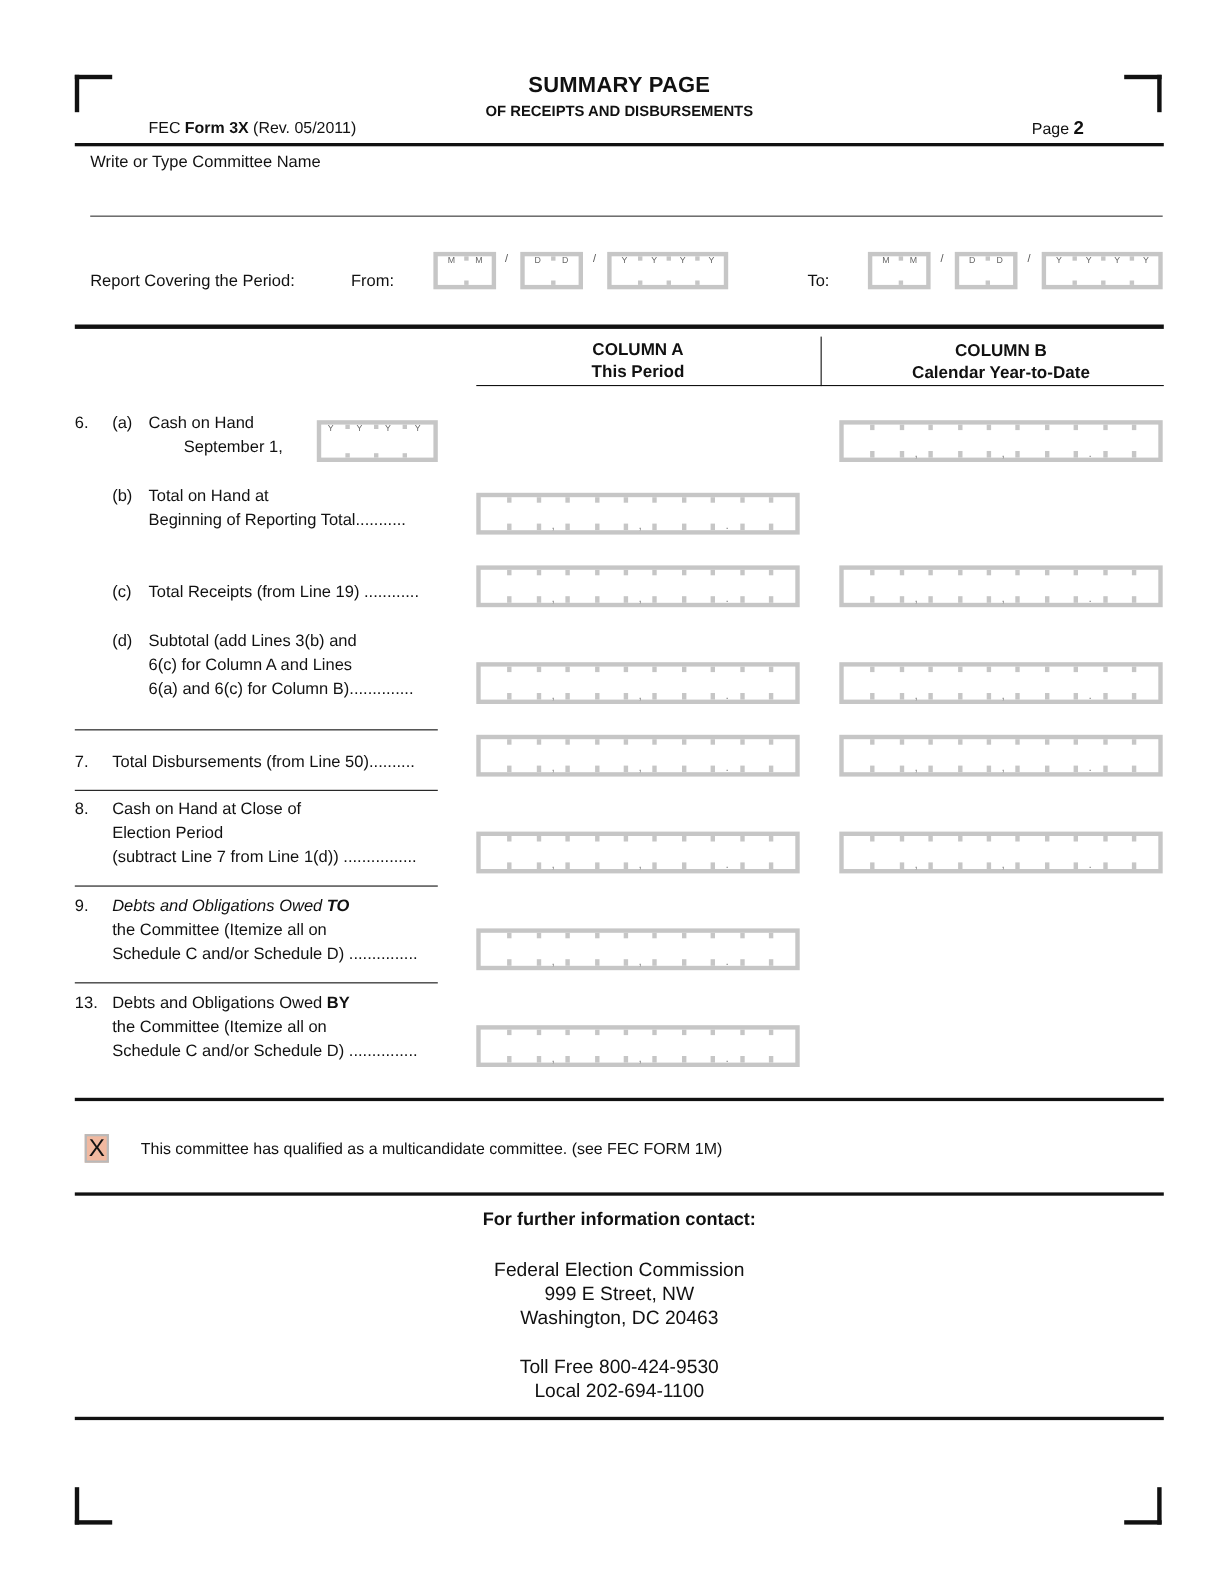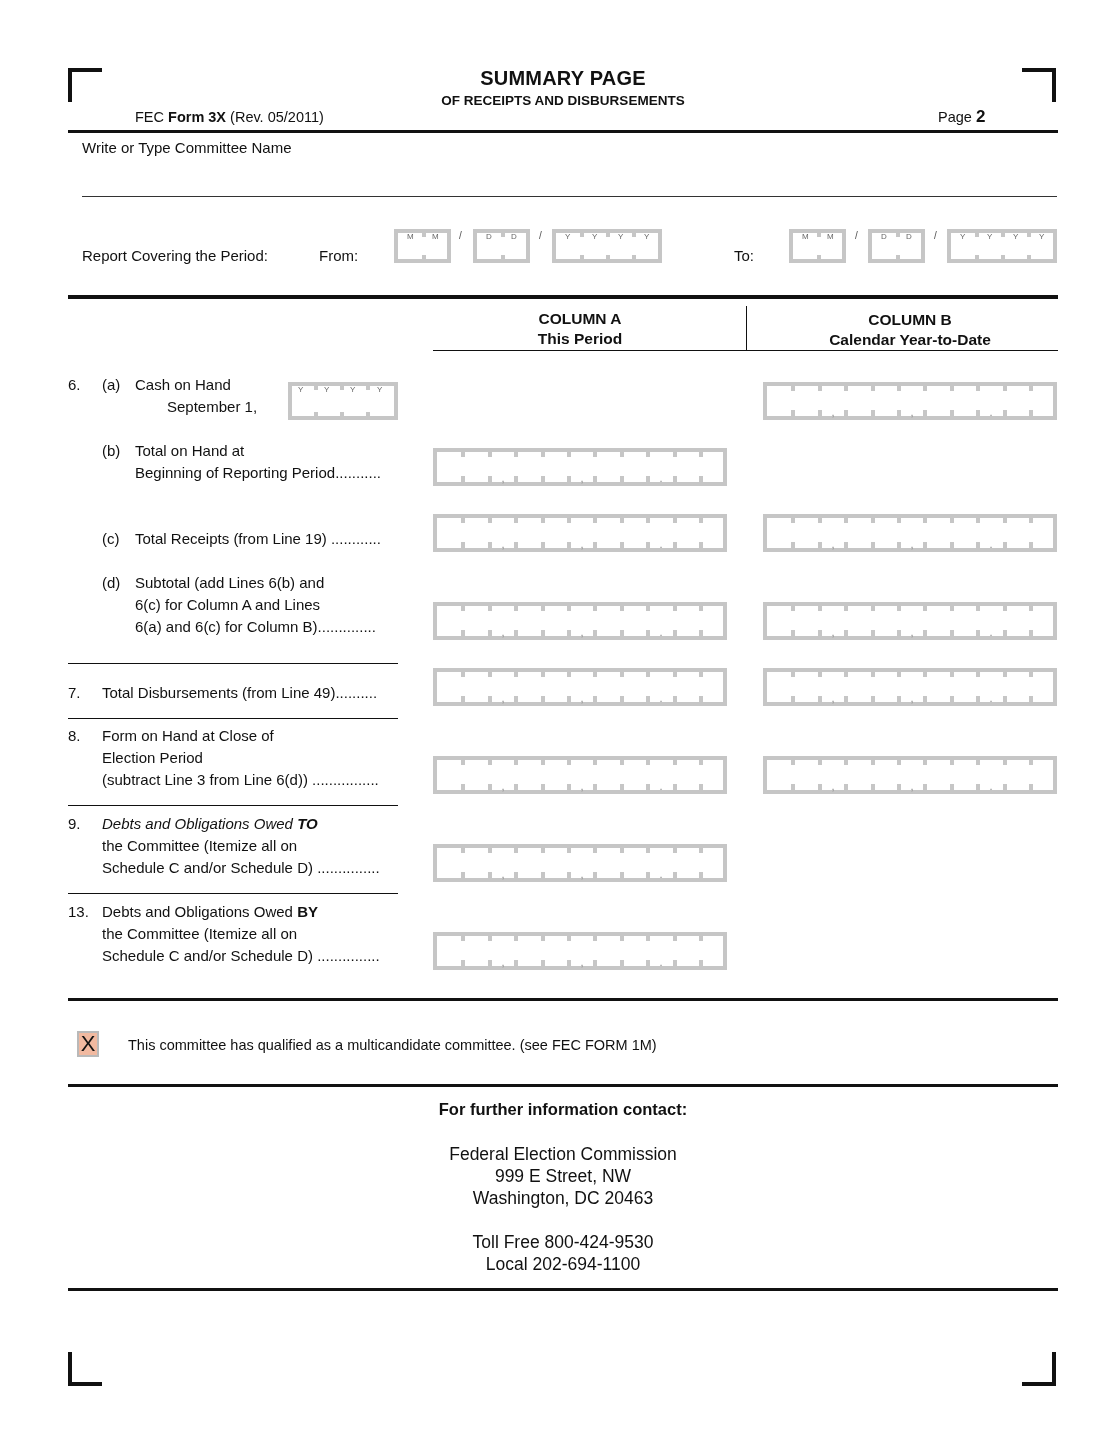--- a/index.html
+++ b/index.html
@@ -167,21 +167,21 @@
     <span class="tb" style="left: 236px;"></span>
     <span class="tt" style="left: 262px;"></span>
     <span class="tb" style="left: 262px;"></span>
     <span class="sep" style="left: 56px;">,</span>
     <span class="sep" style="left: 135px;">,</span>
     <span class="sep" style="left: 214px;">.</span>
   </div>
 
 <div class="label" style="left:102px;top:442px;">(b)</div>
 <div class="label" style="left:135px;top:442px;">Total on Hand at</div>
-<div class="label" style="left:135px;top:464px;">Beginning of Reporting Period...........</div>
+<div class="label" style="left:135px;top:464px;">Beginning of Reporting Total...........</div>
 <div class="mbox" style="left:433px;top:448px;">
     <span class="tt" style="left: 24px;"></span>
     <span class="tb" style="left: 24px;"></span>
     <span class="tt" style="left: 51px;"></span>
     <span class="tb" style="left: 51px;"></span>
     <span class="tt" style="left: 77px;"></span>
     <span class="tb" style="left: 77px;"></span>
     <span class="tt" style="left: 104px;"></span>
     <span class="tb" style="left: 104px;"></span>
     <span class="tt" style="left: 130px;"></span>
@@ -248,21 +248,21 @@
     <span class="tt" style="left: 236px;"></span>
     <span class="tb" style="left: 236px;"></span>
     <span class="tt" style="left: 262px;"></span>
     <span class="tb" style="left: 262px;"></span>
     <span class="sep" style="left: 56px;">,</span>
     <span class="sep" style="left: 135px;">,</span>
     <span class="sep" style="left: 214px;">.</span>
   </div>
 
 <div class="label" style="left:102px;top:574px;">(d)</div>
-<div class="label" style="left:135px;top:574px;">Subtotal (add Lines 6(b) and</div>
+<div class="label" style="left:135px;top:574px;">Subtotal (add Lines 3(b) and</div>
 <div class="label" style="left:135px;top:596px;">6(c) for Column A and Lines</div>
 <div class="label" style="left:135px;top:618px;">6(a) and 6(c) for Column B)..............</div>
 <div class="mbox" style="left:433px;top:602px;">
     <span class="tt" style="left: 24px;"></span>
     <span class="tb" style="left: 24px;"></span>
     <span class="tt" style="left: 51px;"></span>
     <span class="tb" style="left: 51px;"></span>
     <span class="tt" style="left: 77px;"></span>
     <span class="tb" style="left: 77px;"></span>
     <span class="tt" style="left: 104px;"></span>
@@ -305,21 +305,21 @@
     <span class="tt" style="left: 262px;"></span>
     <span class="tb" style="left: 262px;"></span>
     <span class="sep" style="left: 56px;">,</span>
     <span class="sep" style="left: 135px;">,</span>
     <span class="sep" style="left: 214px;">.</span>
   </div>
 
 <div class="rule" style="left:68px;top:663px;width:330px;height:1px;"></div>
 
 <div class="label" style="left:68px;top:684px;">7.</div>
-<div class="label" style="left:102px;top:684px;">Total Disbursements (from Line 49)..........</div>
+<div class="label" style="left:102px;top:684px;">Total Disbursements (from Line 50)..........</div>
 <div class="mbox" style="left:433px;top:668px;">
     <span class="tt" style="left: 24px;"></span>
     <span class="tb" style="left: 24px;"></span>
     <span class="tt" style="left: 51px;"></span>
     <span class="tb" style="left: 51px;"></span>
     <span class="tt" style="left: 77px;"></span>
     <span class="tb" style="left: 77px;"></span>
     <span class="tt" style="left: 104px;"></span>
     <span class="tb" style="left: 104px;"></span>
     <span class="tt" style="left: 130px;"></span>
@@ -360,23 +360,23 @@
     <span class="tt" style="left: 262px;"></span>
     <span class="tb" style="left: 262px;"></span>
     <span class="sep" style="left: 56px;">,</span>
     <span class="sep" style="left: 135px;">,</span>
     <span class="sep" style="left: 214px;">.</span>
   </div>
 
 <div class="rule" style="left:68px;top:718px;width:330px;height:1px;"></div>
 
 <div class="label" style="left:68px;top:727px;">8.</div>
-<div class="label" style="left:102px;top:727px;">Form on Hand at Close of</div>
+<div class="label" style="left:102px;top:727px;">Cash on Hand at Close of</div>
 <div class="label" style="left:102px;top:749px;">Election Period</div>
-<div class="label" style="left:102px;top:771px;">(subtract Line 3 from Line 6(d)) ................</div>
+<div class="label" style="left:102px;top:771px;">(subtract Line 7 from Line 1(d)) ................</div>
 <div class="mbox" style="left:433px;top:756px;">
     <span class="tt" style="left: 24px;"></span>
     <span class="tb" style="left: 24px;"></span>
     <span class="tt" style="left: 51px;"></span>
     <span class="tb" style="left: 51px;"></span>
     <span class="tt" style="left: 77px;"></span>
     <span class="tb" style="left: 77px;"></span>
     <span class="tt" style="left: 104px;"></span>
     <span class="tb" style="left: 104px;"></span>
     <span class="tt" style="left: 130px;"></span>

